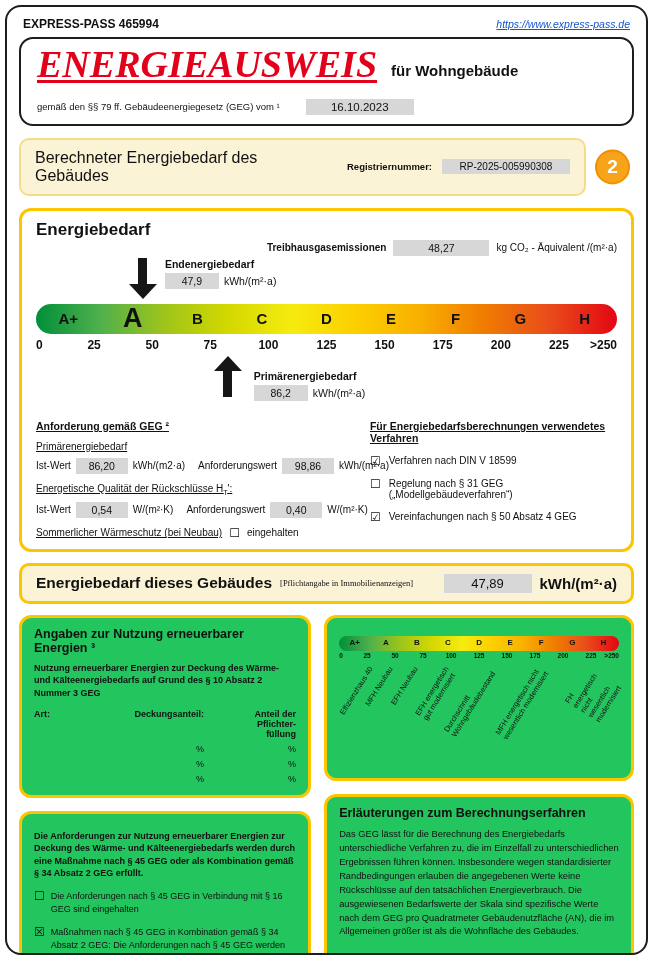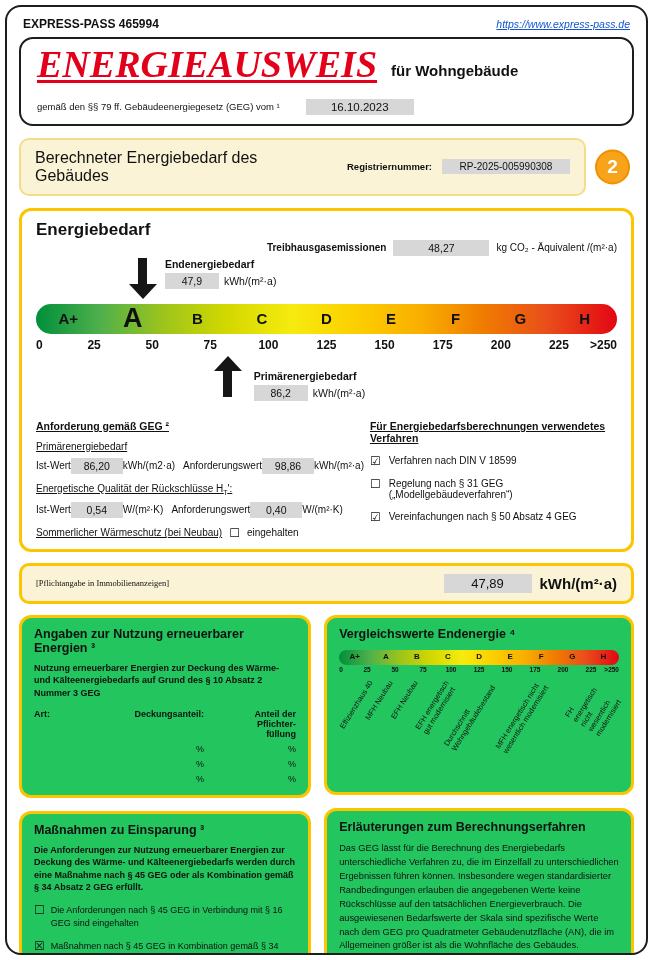--- a/index.html
+++ b/index.html
@@ -67,21 +67,21 @@
   .ticks span:nth-child(8){ left:70%; } .ticks span:nth-child(9){ left:80%; }
   .ticks span:nth-child(10){ left:90%; }
   .ticks span:nth-child(11){ left:auto; right:0; transform:none; }
 
   .info-cols { display:flex; gap:26px; margin-top:10px; font-size:10px; }
   .info-left { width:53%; }
   .info-right { flex:1; }
   .u { text-decoration:underline; }
   .h-bold { font-weight:bold; font-size:10.5px; }
   .sub-h { margin-top:9px; }
-  .vrow { display:flex; align-items:center; margin:6px 0 4px; flex-wrap:nowrap; white-space:nowrap; }
+  .vrow { display:flex; align-items:center; gap:5px; margin:6px 0 4px; flex-wrap:nowrap; white-space:nowrap; }
   .vrow .gbox { min-width:52px; }
   .anf-gap { margin-left:8px; }
   .sommer { margin-top:9px; display:flex; align-items:center; gap:7px; white-space:nowrap; }
   .cbg { font-size:12px; line-height:1; }
   .vitem { display:flex; gap:8px; margin:11px 0; align-items:flex-start; }
 
   .summary { margin:0 12px 11px; border:3px solid #FDC500; border-radius:10px; background:#FBF3D6;
     padding:8px 14px; display:flex; align-items:center; gap:8px; }
   .summary-title { font-weight:bold; font-size:15.5px; }
   .summary-note { font-size:8.5px;font-family:Liberation Serif, serif; }
@@ -242,20 +242,21 @@
         </div>
         <div class="vitem">
           <span class="cbg">☑</span>
           <span>Vereinfachungen nach § 50 Absatz 4 GEG</span>
         </div>
       </div>
     </div>
   </div>
 
   <div class="summary">
+    <span class="summary-title">Energiebedarf dieses Gebäudes</span>
     <span class="summary-note">[Pflichtangabe in Immobilienanzeigen]</span>
     <span class="gbox summary-val">47,89</span>
     <span class="summary-unit">kWh/(m²·a)</span>
   </div>
 
   <div class="two-col">
     <div class="col-l">
       <div class="sbox">
         <div class="sbox-title">Angaben zur Nutzung erneuerbarer Energien ³</div>
         <div class="intro">Nutzung erneuerbarer Energien zur Deckung des Wärme- und Kälteenergiebedarfs auf Grund des § 10 Absatz 2 Nummer 3 GEG</div>
@@ -270,41 +271,39 @@
           <span></span>
           <span class="pct">%</span>
           <span class="pct">%</span>
           <span></span>
           <span class="pct">%</span>
           <span class="pct">%</span>
         </div>
       </div>
 
       <div class="sbox" style="flex:1">
-        <div class="sbox-title">Maßnahmen zu Einsparung ³</div>
         <div class="intro">Die Anforderungen zur Nutzung erneuerbarer Energien zur Deckung des Wärme- und Kälteenergiebedarfs werden durch eine Maßnahme nach § 45 GEG oder als Kombination gemäß § 34 Absatz 2 GEG erfüllt.</div>
         <div class="mitem">
           <span class="cbg">☐</span>
           <span class="txt">Die Anforderungen nach § 45 GEG in Verbindung mit § 16 GEG sind eingehalten</span>
         </div>
         <div class="mitem">
           <span class="cbg">☒</span>
           <span class="txt">
             <span>Maßnahmen nach § 45 GEG in Kombination gemäß § 34 Absatz 2 GEG: Die Anforderungen nach § 45 GEG werden um</span>
             
             
             
           </span>
         </div>
       </div>
     </div>
 
     <div class="col-r">
       <div class="sbox">
-        <div class="sbox-title">Vergleichswerte Endenergie ⁴</div>
         <div class="mini">
           <div class="bar small">
             <div class="letters">
               <span class="cls">A+</span>
               <span class="cls">A</span>
               <span class="cls">B</span>
               <span class="cls">C</span>
               <span class="cls">D</span>
               <span class="cls">E</span>
               <span class="cls">F</span>

